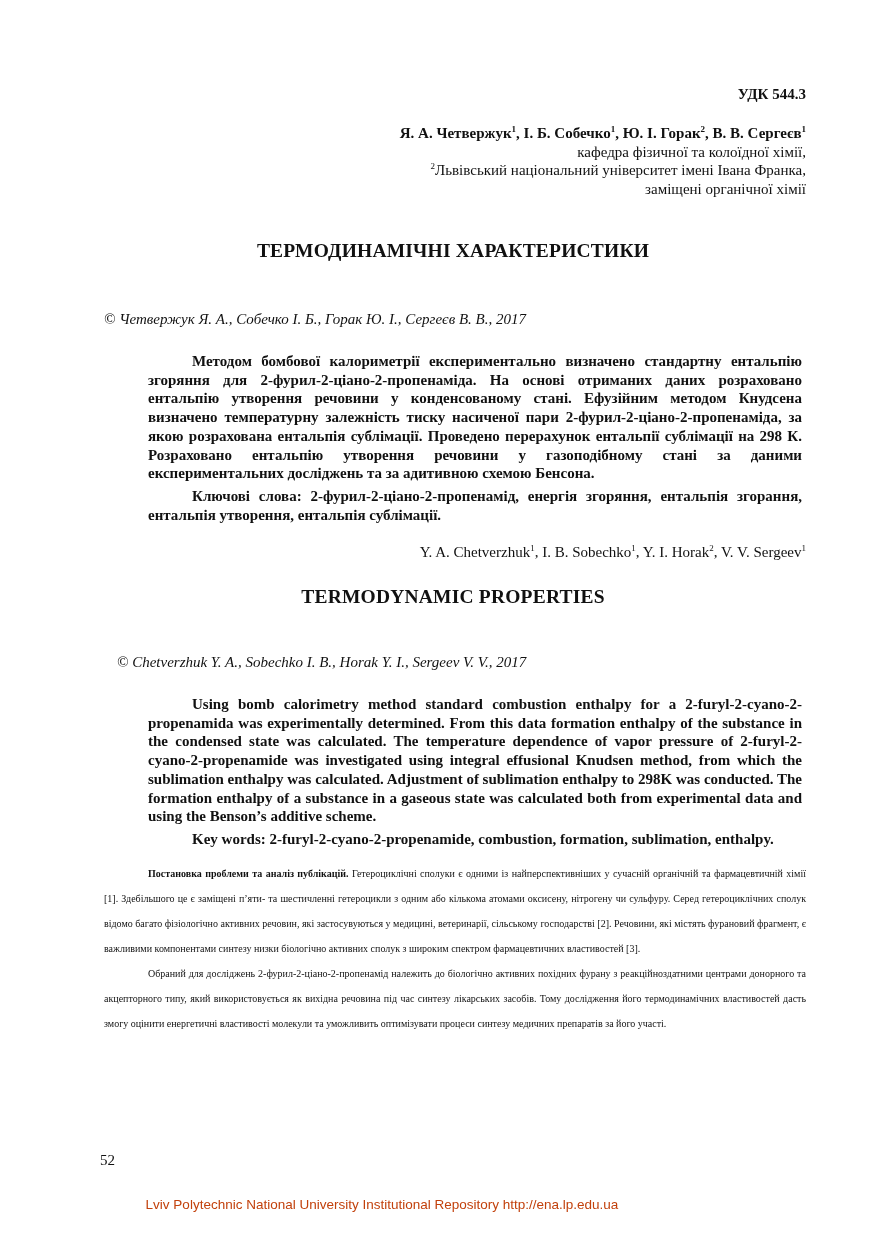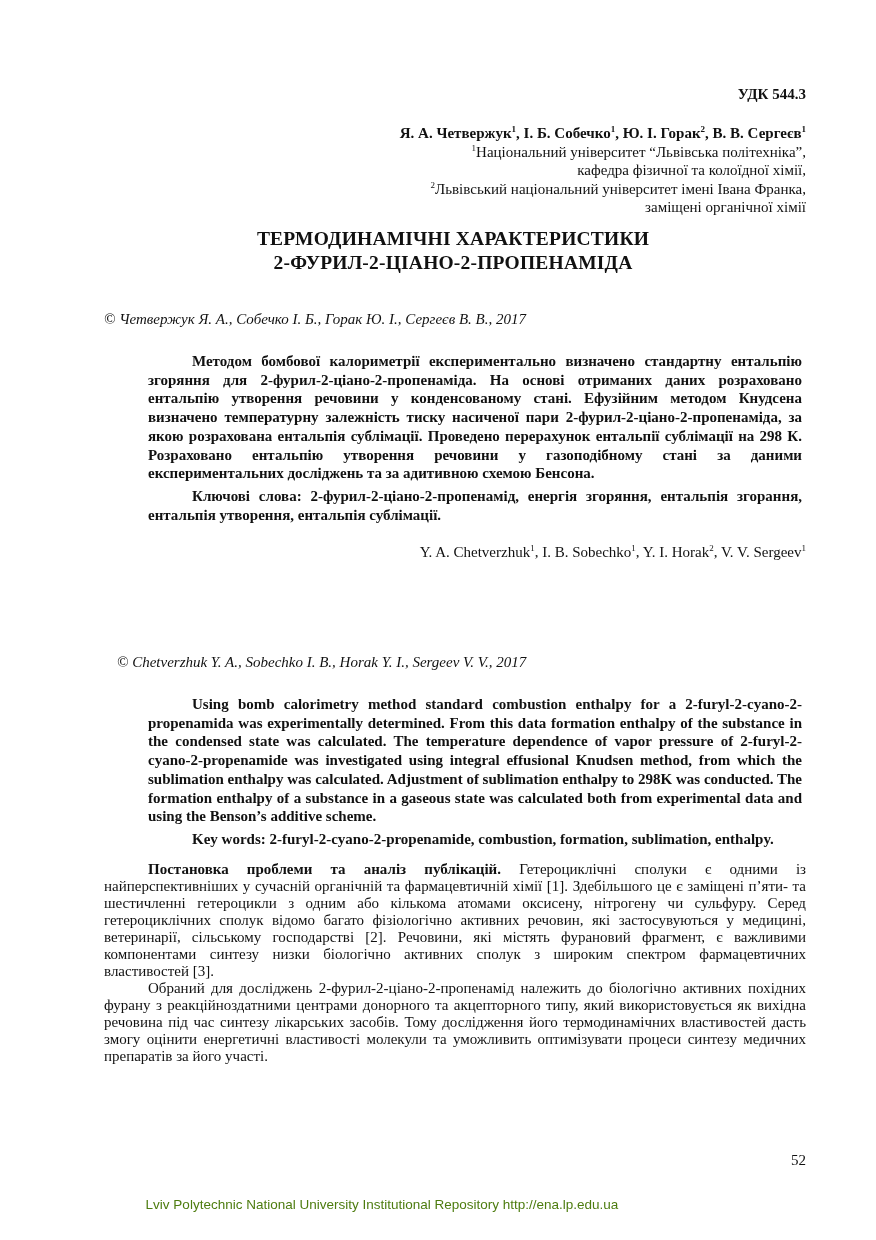--- a/index.html
+++ b/index.html
@@ -47,21 +47,21 @@
     .title {
       position: absolute;
       left: 0;
       width: 706px;
       text-align: center;
       font-weight: bold;
       font-size: 19.5px;
       line-height: 24px;
       letter-spacing: 0.2px;
     }
-    .title-ua { top: 227px; }
+    .title-ua { top: 239px; }
     .title-en { top: 585px; }
     .copyright {
       position: absolute;
       left: 4px;
       font-style: italic;
       font-size: 15px;
     }
     .copyright-ua { top: 311px; }
     .copyright-en { top: 654px; margin-left: 13px; }
     .abstract {
@@ -85,92 +85,89 @@
       top: 544px;
       right: 0;
       font-weight: normal;
       font-size: 15px;
     }
     .body-text {
       position: absolute;
       left: 4px;
       top: 861px;
       width: 702px;
-      font-size: 15px;
-      line-height: 17px;
+      font-size: 10px;
+      line-height: 25px;
       text-align: justify;
     }
     .body-text p {
       margin: 0;
       text-indent: 44px;
     }
     .b { font-weight: bold; }
     .page-number {
       position: absolute;
       top: 1152px;
       left: 0;
       width: 706px;
-      text-align: right;
+      text-align: left;
       font-size: 15px;
     }
     .footer {
       position: absolute;
       top: 1197px;
       left: 0;
       width: 764px;
       text-align: center;
       font-family: "Liberation Sans", sans-serif;
       font-size: 13.5px;
-      color: #4d7c0f;
+      color: #c2410c;
     }
   </style>
 </head>
 <body>
 
 <div class="page">
 
   <div class="udk">УДК 544.3</div>
 
   <div class="authors-block">
     <div class="authors-line">
       <span>Я. А. Четвержук</span><sup>1</sup>,
       <span>І. Б. Собечко</span><sup>1</sup>,
       <span>Ю. І. Горак</span><sup>2</sup>,
       <span>В. В. Сергеєв</span><sup>1</sup>
     </div>
-    <div>
-      <sup>1</sup><span>Національний університет “Львівська політехніка”,</span>
-    </div>
     <div>кафедра фізичної та колоїдної хімії,</div>
     <div>
       <sup>2</sup><span>Львівський національний університет імені Івана Франка,</span>
     </div>
     <div>заміщені органічної хімії</div>
   </div>
 
   <div class="title title-ua">
     <div>ТЕРМОДИНАМІЧНІ ХАРАКТЕРИСТИКИ</div>
-    <div>2-ФУРИЛ-2-ЦІАНО-2-ПРОПЕНАМІДА</div>
   </div>
 
   <div class="copyright copyright-ua">© Четвержук Я. А., Собечко І. Б., Горак Ю. І., Сергеєв В. В., 2017</div>
 
   <div class="abstract abstract-ua">
     <p>Методом бомбової калориметрії експериментально визначено стандартну ента­льпію згоряння для 2-фурил-2-ціано-2-пропенаміда. На основі отриманих даних розра­ховано ентальпію утворення речовини у конденсованому стані. Ефузійним методом Кнудсена визначено температурну залежність тиску насиченої пари 2-фурил-2-ціано-2-пропенаміда, за якою розрахована ентальпія сублімації. Проведено перерахунок енталь­пії сублімації на 298 К. Розраховано ентальпію утворення речовини у газоподібному стані за даними експериментальних досліджень та за адитивною схемою Бенсона.</p>
     <p><span class="kw-label">Ключові слова:</span><span> 2-фурил-2-ціано-2-пропенамід, енергія згоряння, ентальпія згорання, ентальпія утворення, ентальпія сублімації.</span></p>
   </div>
 
   <div class="authors-en">
     <span>Y. A. Chetverzhuk</span><sup>1</sup>,
     <span>I. B. Sobechko</span><sup>1</sup>,
     <span>Y. I. Horak</span><sup>2</sup>,
     <span>V. V. Sergeev</span><sup>1</sup>
   </div>
 
   <div class="title title-en">
+    <div>TERMODYNAMIC PROPERTIES</div>
   </div>
 
   <div class="copyright copyright-en">© Chetverzhuk Y. A., Sobechko I. B., Horak Y. I., Sergeev V. V., 2017</div>
 
   <div class="abstract abstract-en">
     <p>Using bomb calorimetry method standard combustion enthalpy for a 2-furyl-2-cyano-2-propenamida was experimentally determined. From this data formation enthalpy of the substance in the condensed state was calculated. The temperature dependence of vapor pressure of 2-furyl-2-cyano-2-propenamide was investigated using integral effusional Knudsen method, from which the sublimation enthalpy was calculated. Adjustment of sublimation enthalpy to 298K was conducted. The formation enthalpy of a substance in a gaseous state was calculated both from experimental data and using the Benson’s additive scheme.</p>
     <p>Key words: 2-furyl-2-cyano-2-propenamide, combustion, formation, sublimation, enthalpy.</p>
   </div>
 
   <div class="body-text">

